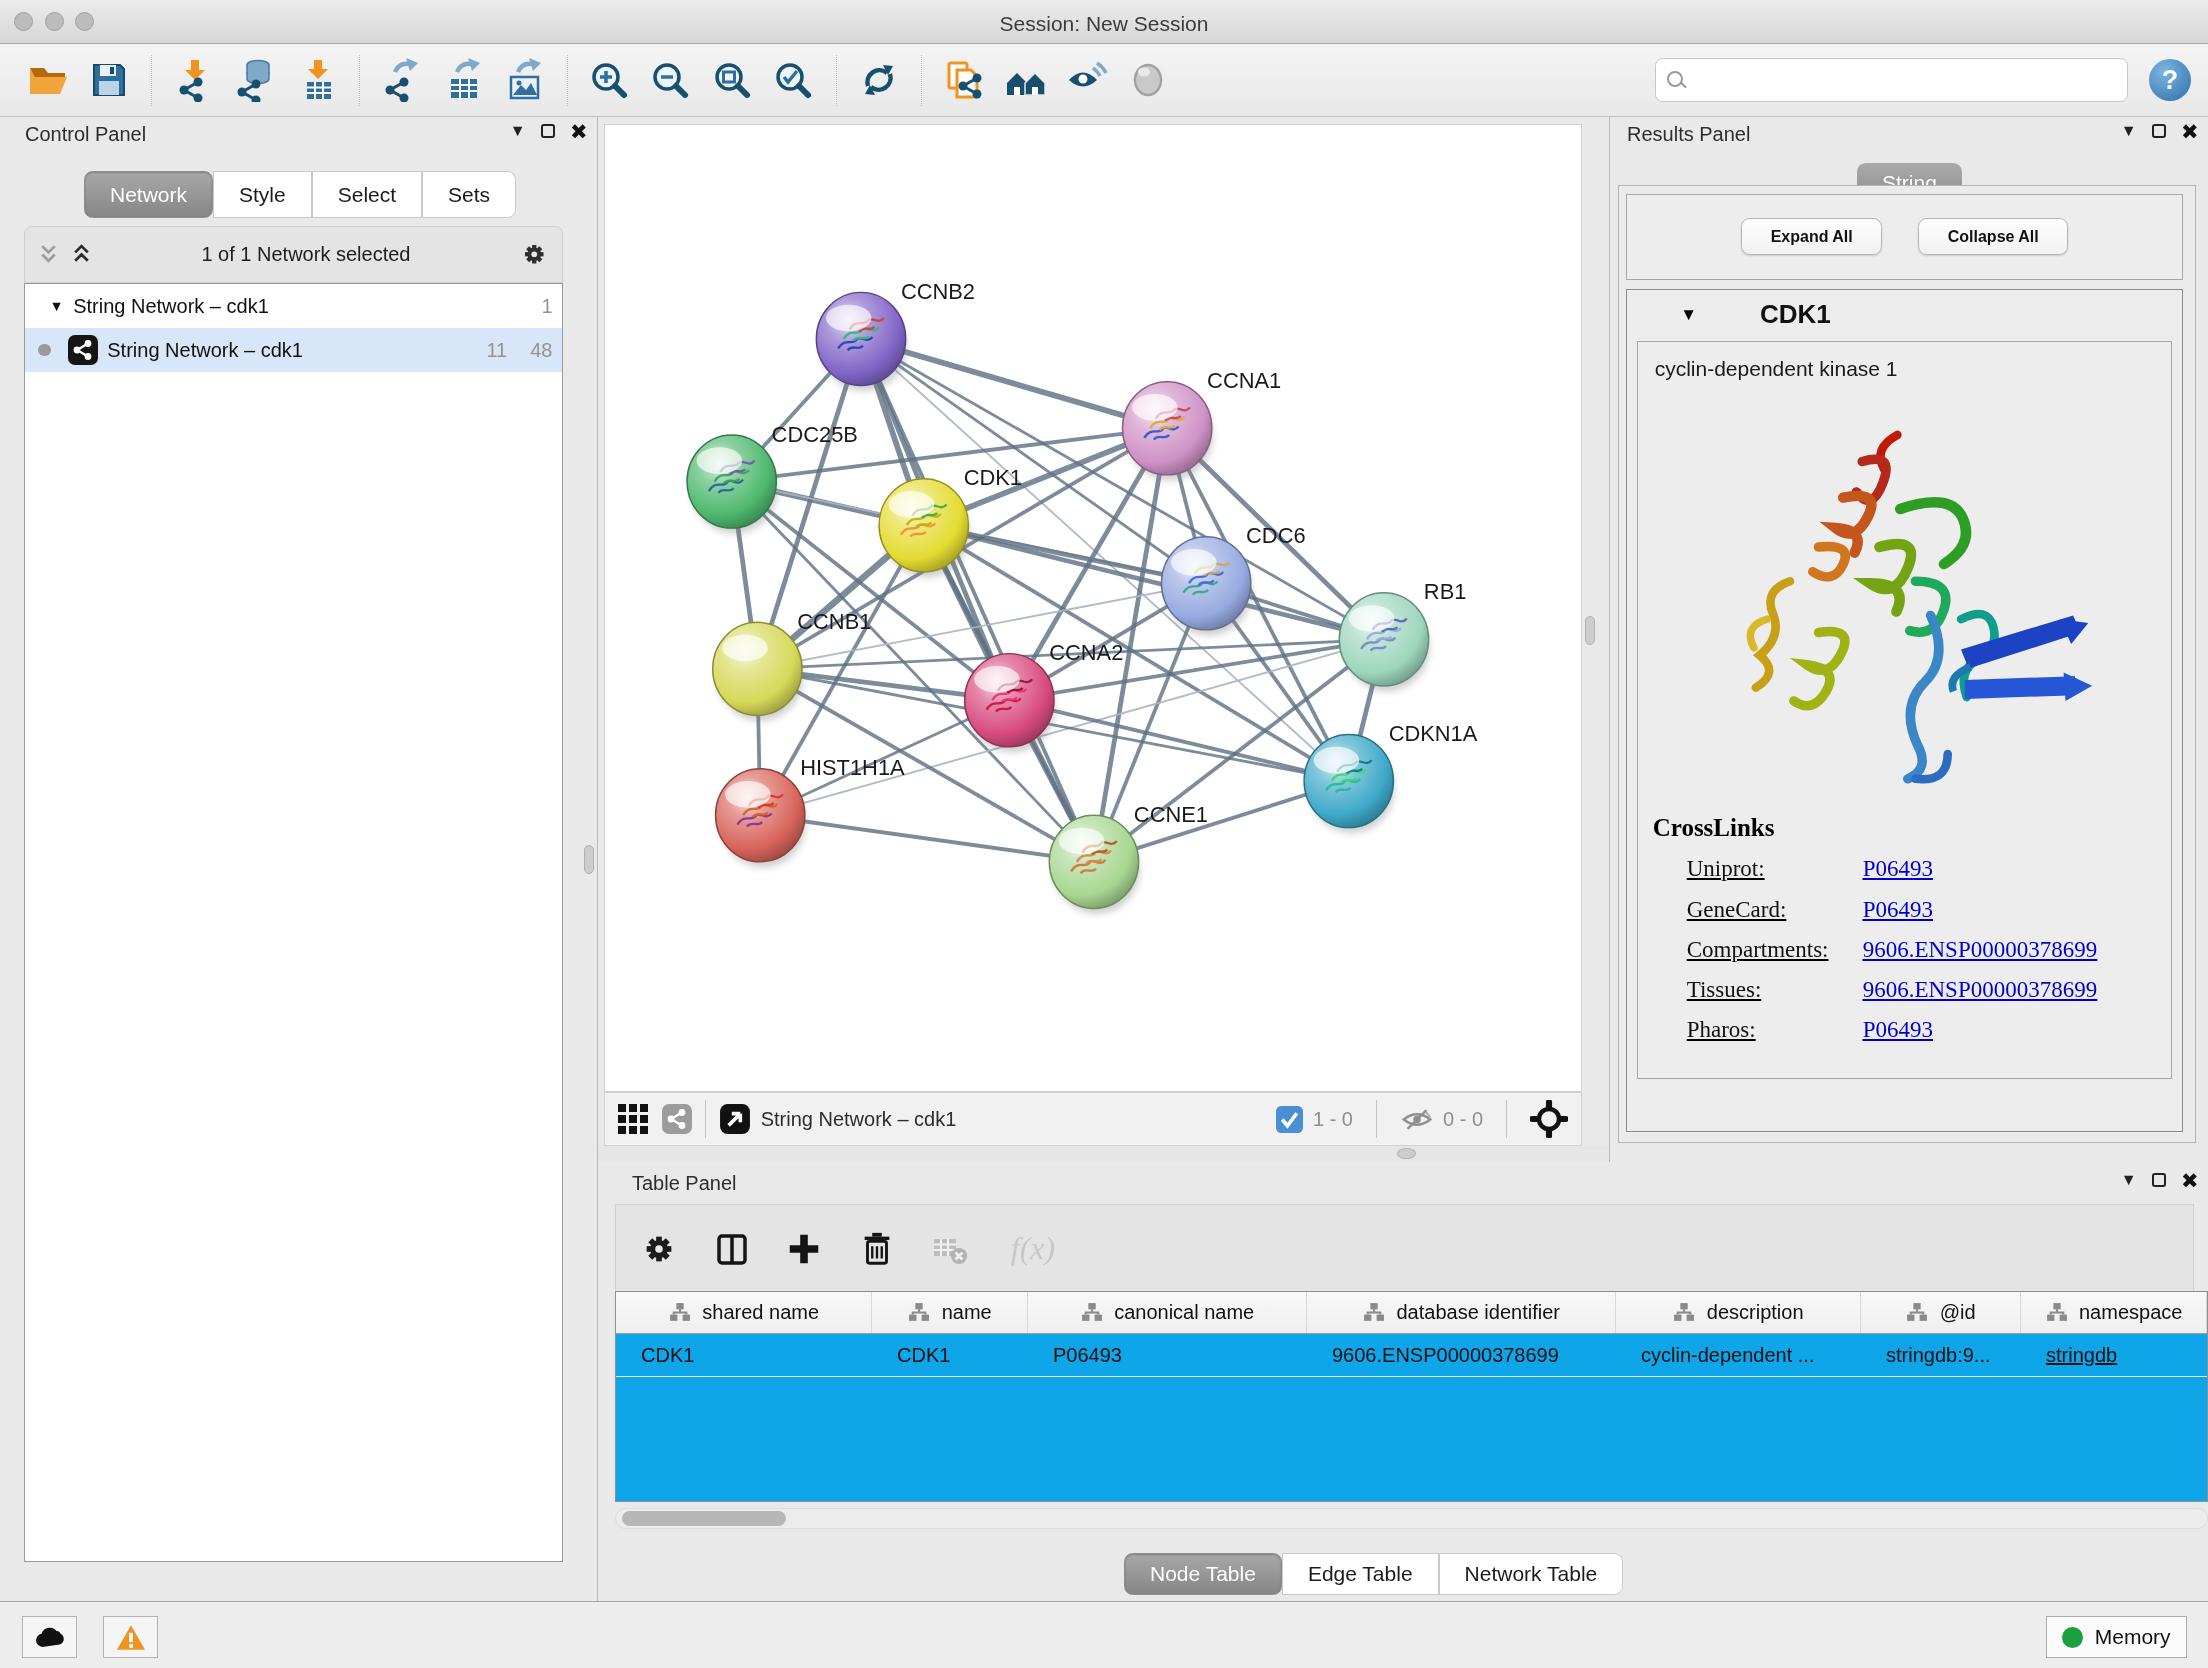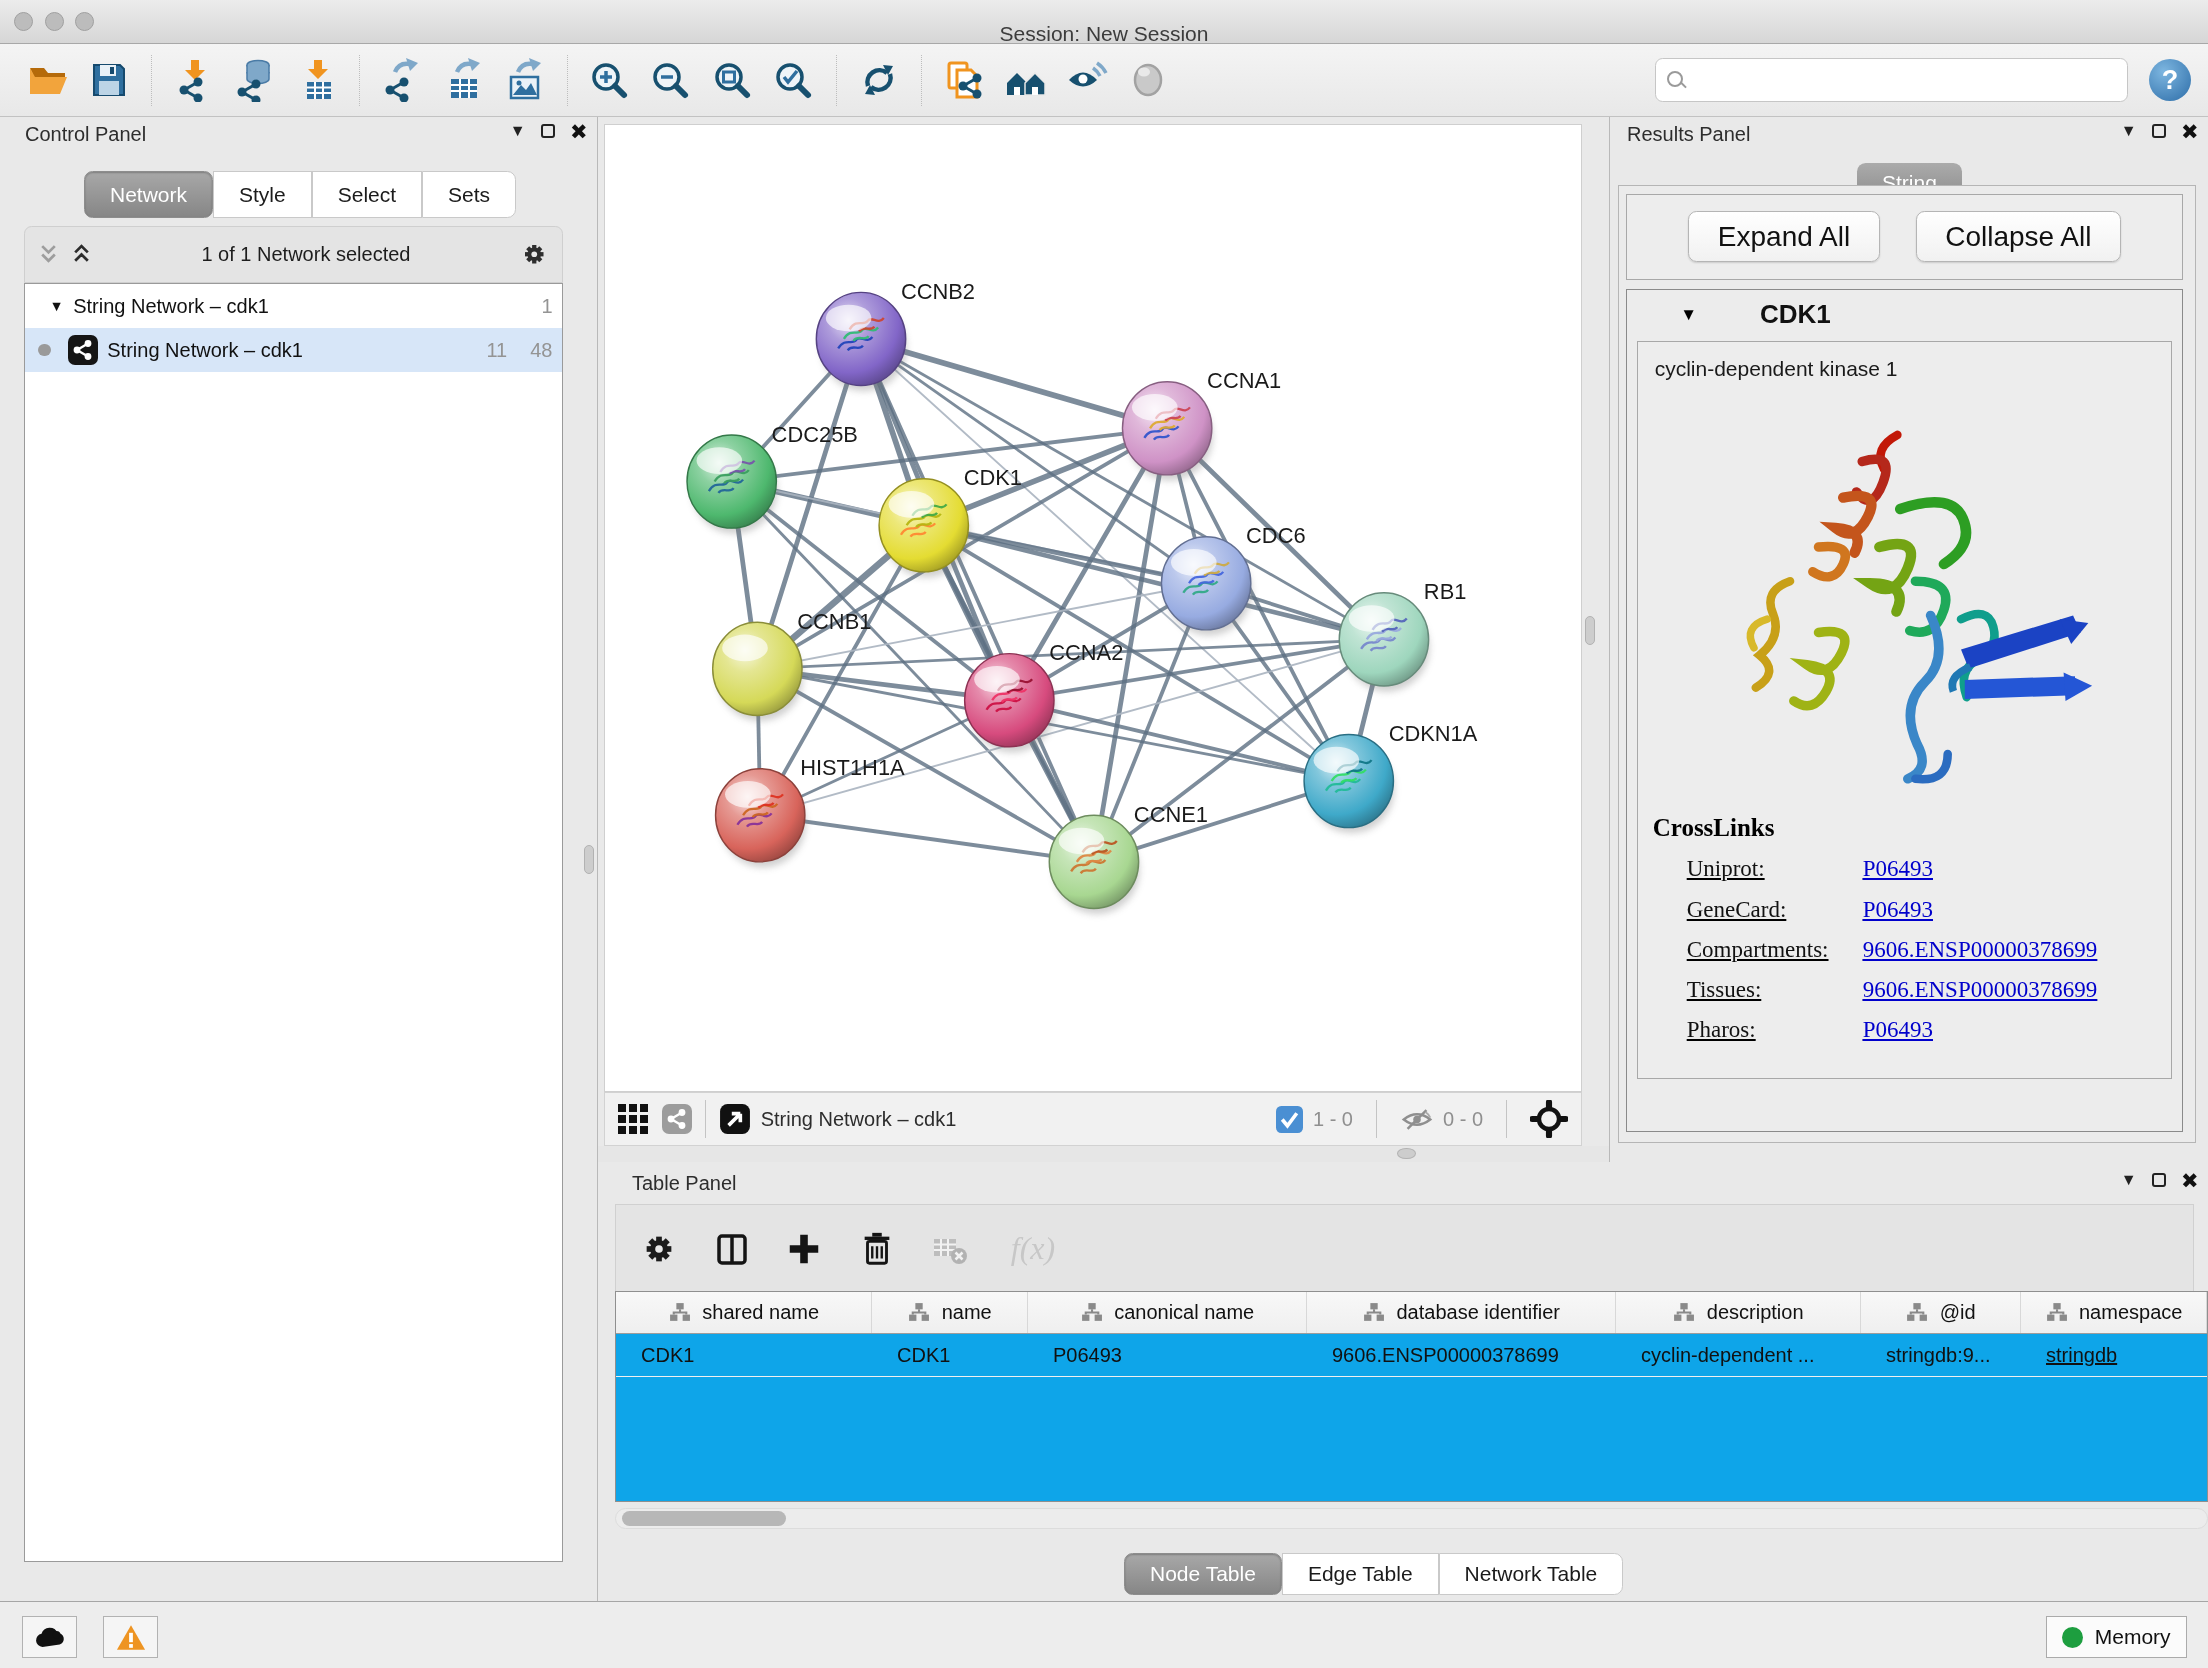--- a/index.html
+++ b/index.html
@@ -4,21 +4,21 @@
 <style>
   html,body{margin:0;padding:0;width:2208px;height:1668px;overflow:hidden;
     font-family:"Liberation Sans","DejaVu Sans",sans-serif;background:#e9e9e9;position:relative;}
   *{box-sizing:border-box;}
 
   
   .titlebar{position:absolute;left:0;top:0;width:2208px;height:44px;
     background:linear-gradient(#ececec,#d6d6d6);border-bottom:1px solid #a8a8a8;}
   .tl{position:absolute;top:12.4px;width:19px;height:19px;border-radius:50%;
     background:#bcbcbc;border:1px solid #a0a0a0;}
-  .window-title{position:absolute;left:0;top:12px;width:100%;height:48px;line-height:44px;
+  .window-title{position:absolute;left:0;top:2px;width:100%;height:48px;line-height:44px;
     text-align:center;font-size:21px;color:#3c3c3c;}
 
   
   .toolbar{position:absolute;left:0;top:44px;width:2208px;height:73px;
     background:linear-gradient(#f4f4f4,#e8e8e8);border-bottom:1.9px solid #c2c2c2;
     display:flex;align-items:center;padding:0 17px;}
   .tbtn{width:48px;height:48px;margin:0 6.7px;display:flex;align-items:center;justify-content:center;cursor:default;}
   .tsep{width:0;height:51px;border-left:1.9px dotted #bdbdbd;margin:0 11.4px;}
   .search-field{margin-left:auto;width:473px;height:44px;background:#fff;border:1.9px solid #c6c6c6;
     border-radius:7.6px;display:flex;align-items:center;padding:0 9.5px;}
@@ -81,21 +81,21 @@
   .results-panel{position:absolute;left:1609px;top:117px;width:599px;height:1045px;background:#e9e9e9;
     border-left:1.9px solid #b9b9b9;}
   .string-tab{position:absolute;left:247px;top:46px;height:40px;padding:0 25px;
     background:linear-gradient(#ababab,#8a8a8a);border-radius:8.6px;color:#fff;font-size:21px;
     display:flex;align-items:center;}
   .rp-wrap{position:absolute;left:7.6px;top:68px;width:578px;height:958px;
     background:#ebebeb;border:1.9px solid #b5b5b5;}
   .rp-buttons{position:absolute;left:7.6px;top:7.6px;width:557px;height:86px;background:#ededed;
     border:1px solid #a8a8a8;display:flex;align-items:center;justify-content:center;gap:36px;}
   .btn{background:linear-gradient(#ffffff,#f1f1f1);border:1px solid #b5b5b5;border-radius:8.6px;
-    font-size:28px;color:#111;padding:8.6px 28.5px;box-shadow:0 1px 1.9px rgba(0,0,0,.15);}
+    font-size:16px;color:#111;padding:8.6px 28.5px;box-shadow:0 1px 1.9px rgba(0,0,0,.15);font-weight:bold;}
   .cdk-box{position:absolute;left:7.6px;top:103px;width:557px;height:843px;background:#ececec;
     border:1.9px solid #8a8a8a;}
   .cdk-head{height:49px;display:flex;align-items:center;padding-left:53px;gap:63px;}
   .cdk-title{font-size:26px;font-weight:bold;color:#111;}
   .cdk-inner{position:absolute;left:9.5px;top:51px;width:535px;height:738px;background:#ededed;
     border:1px solid #a8a8a8;}
   .cdk-desc{font-size:21px;color:#1a1a1a;padding:15px 0 0 17px;}
   .ribbon-wrap{position:absolute;left:38px;top:53px;width:418px;height:418px;}
   .crosslinks{position:absolute;left:0;top:472px;width:100%;
     font-family:"Liberation Serif","DejaVu Serif",serif;}

